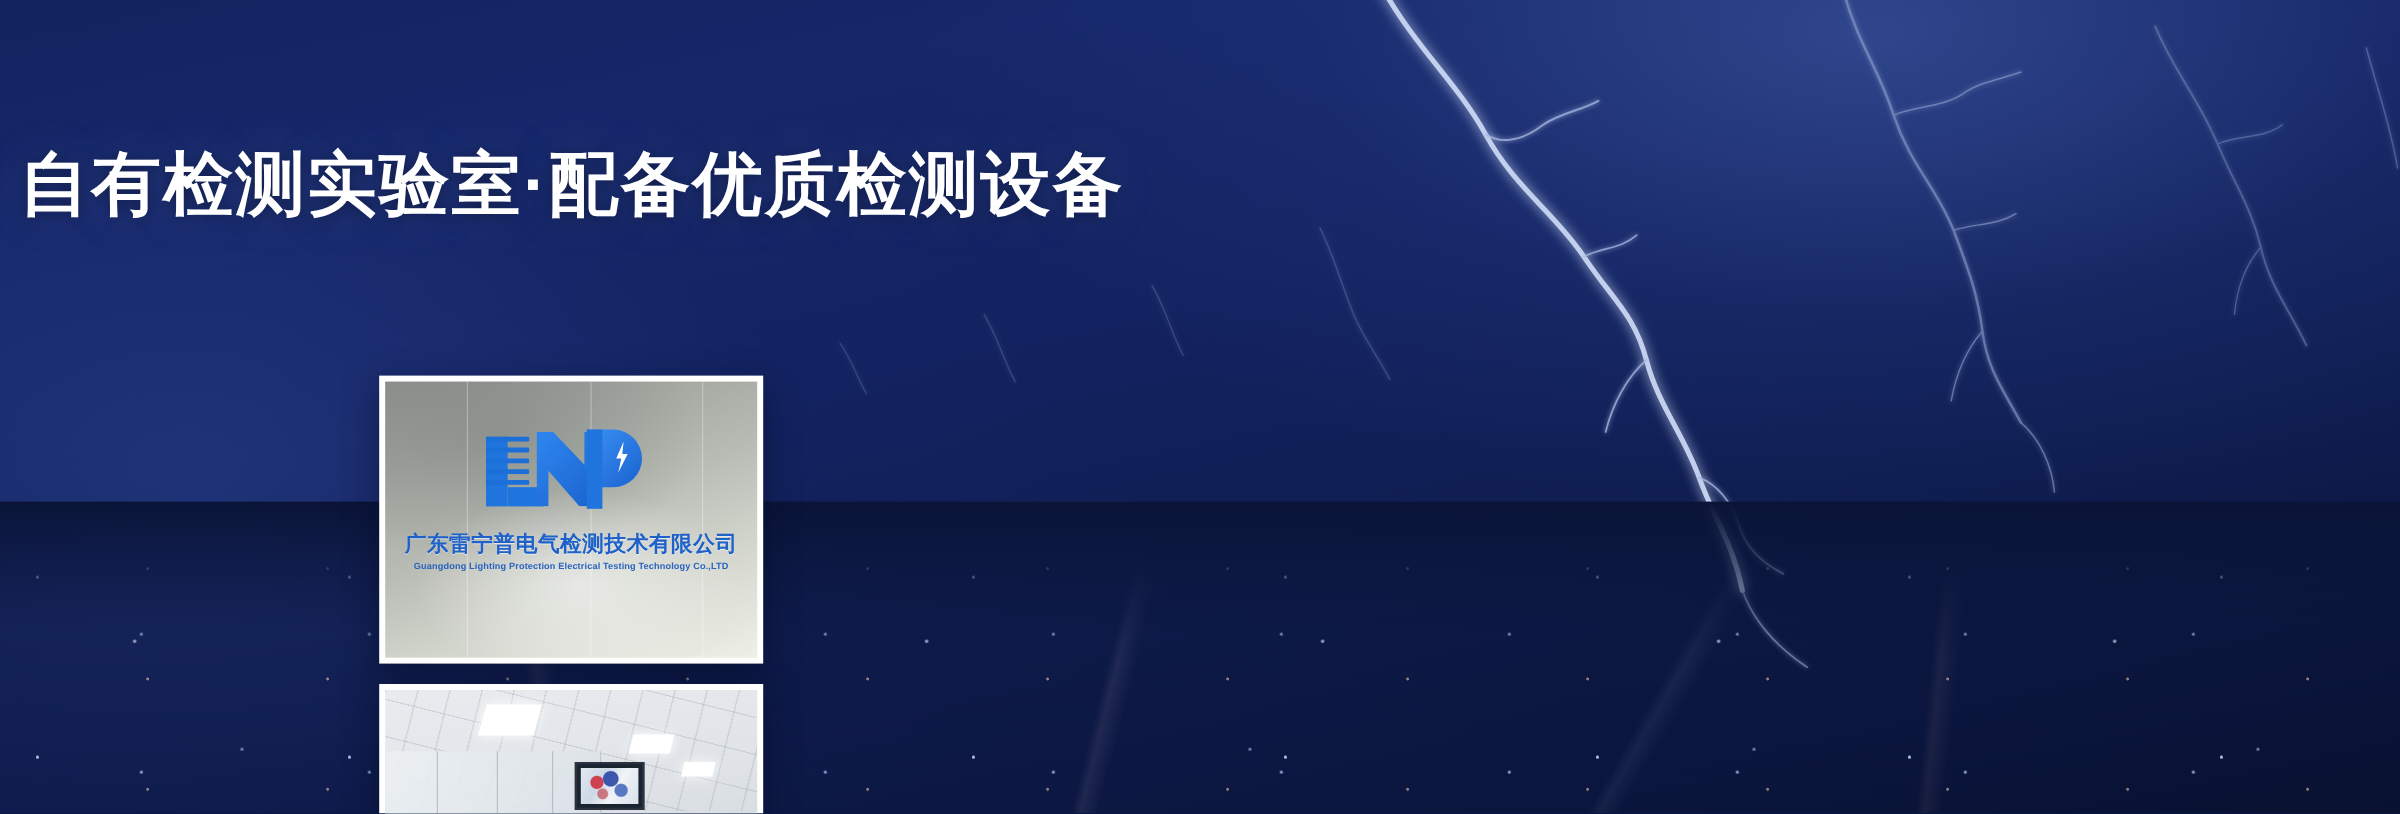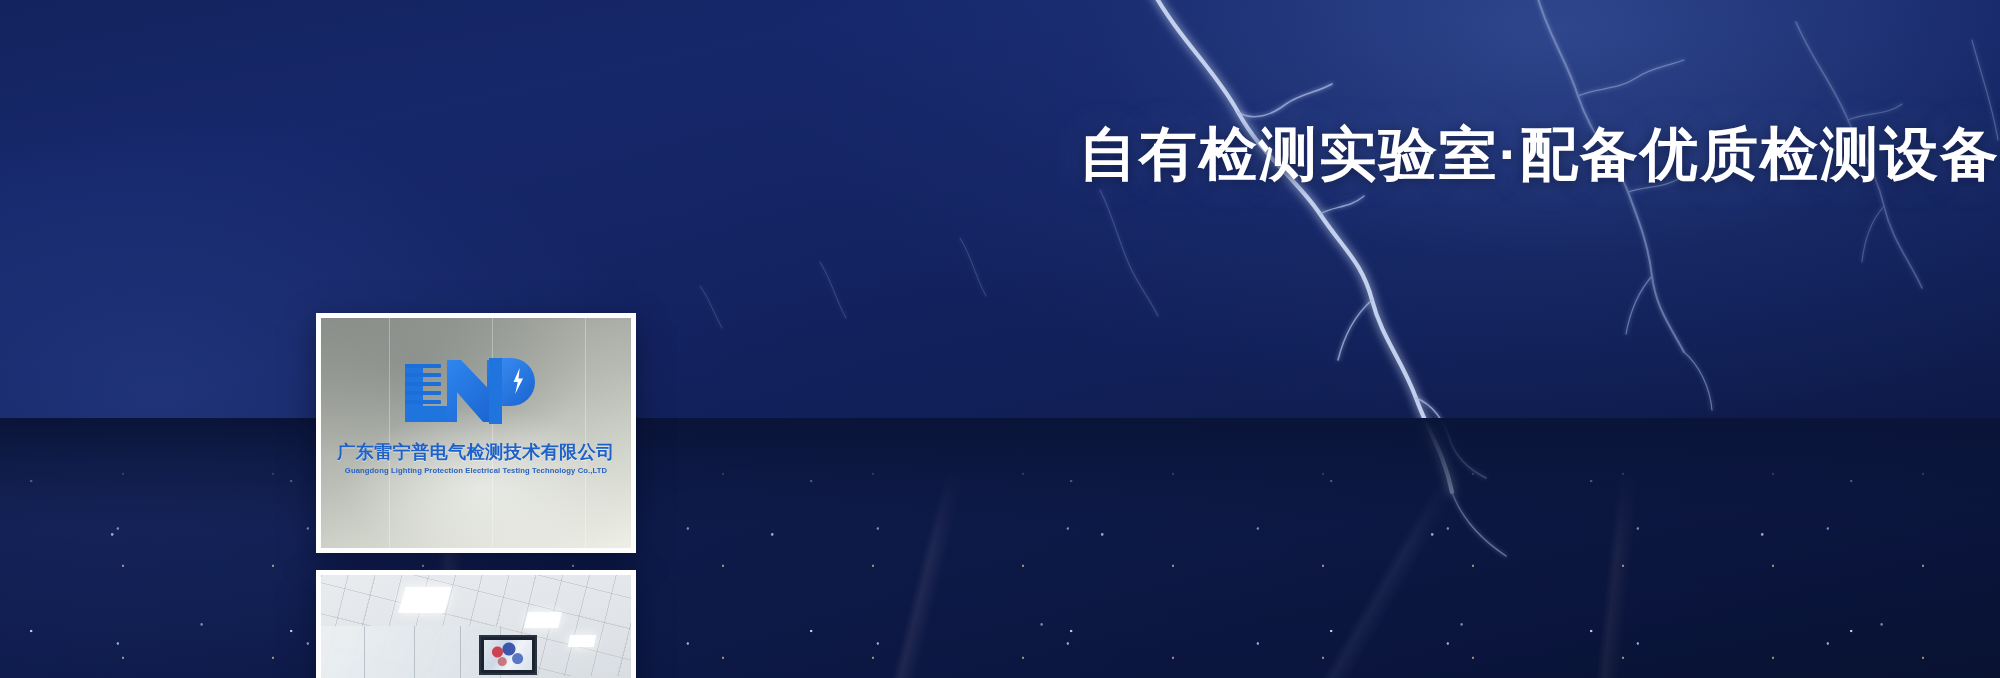--- a/index.html
+++ b/index.html
@@ -43,21 +43,21 @@
       linear-gradient(88deg,  rgba(0,0,0,0) 0 22%, rgba(190,160,160,.26) 22.5%, rgba(0,0,0,0) 23.3%),
       linear-gradient(120deg, rgba(0,0,0,0) 0 68%, rgba(150,160,200,.22) 68.5%, rgba(0,0,0,0) 69.4%),
       linear-gradient(96deg,  rgba(0,0,0,0) 0 80%, rgba(200,170,160,.20) 80.4%, rgba(0,0,0,0) 81.2%);
     -webkit-mask-image:linear-gradient(to bottom, rgba(0,0,0,0) 0%, rgba(0,0,0,1) 40%, rgba(0,0,0,1) 100%);
     mask-image:linear-gradient(to bottom, rgba(0,0,0,0) 0%, rgba(0,0,0,1) 40%, rgba(0,0,0,1) 100%);
   }
   .bolts{position:absolute;inset:0;}
   .bolts svg{position:absolute;inset:0;width:100%;height:100%;}
 
   
-  .headline-wrap{position:absolute;left:16px;right:0;top:124px;text-align:right;}
+  .headline-wrap{position:absolute;left:16px;right:0;top:124px;text-align:left;}
   .headline{
     margin:0;color:#ffffff;font-size:58px;line-height:1.05;font-weight:700;
     letter-spacing:2px;
     text-shadow:0 2px 14px rgba(8,16,48,.75), 0 0 34px rgba(120,150,230,.28);
   }
   .sub-row{
     margin-top:22px;display:flex;align-items:center;justify-content:center;gap:18px;
   }
   .rule{display:block;width:46px;height:1px;background:rgba(222,232,255,.78);}
   .subtitle{

